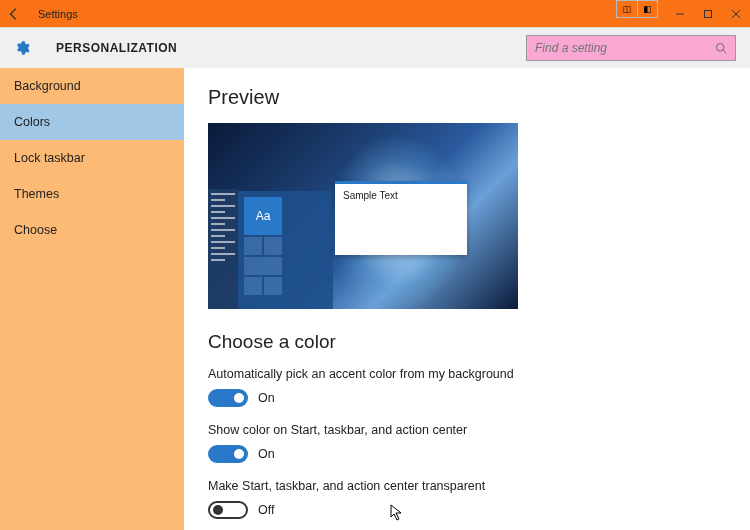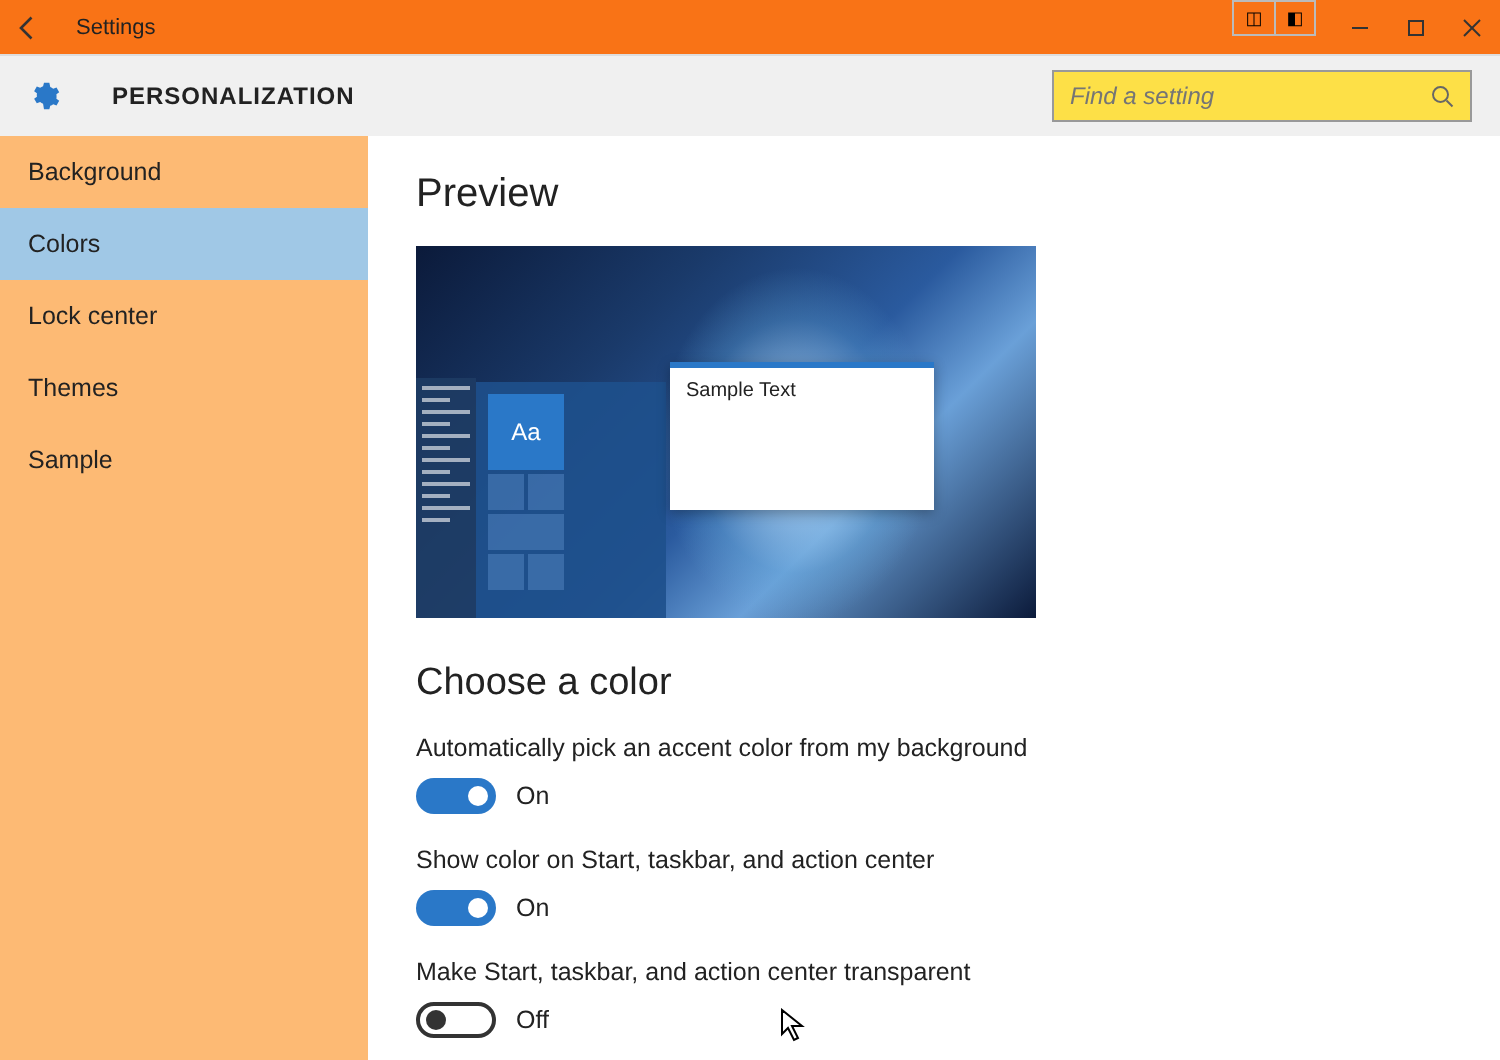--- a/index.html
+++ b/index.html
@@ -12,21 +12,21 @@
 .win-controls { margin-left: auto; display: flex; }
 .win-btn { width: 28px; height: 28px; display: flex; align-items: center; justify-content: center; cursor: pointer; font-size: 13px; color: #333; }
 .win-btn svg { width: 10px; height: 10px; }
 .extra-controls { display: flex; border: 1px solid #bbb; margin-right: 8px; height: 18px; }
 .extra-controls .eb { width: 20px; display: flex; align-items: center; justify-content: center; font-size: 9px; }
 .extra-controls .eb + .eb { border-left: 1px solid #bbb; }
 
 .header { height: 40px; display: flex; align-items: center; padding: 0 14px; }
 .gear { width: 16px; height: 16px; color: #2a78c8; }
 .section-title { font-size: 12px; font-weight: 600; letter-spacing: 0.5px; margin-left: 14px; color: #222; padding-left: 12px; }
-.searchbox { margin-left: auto; width: 210px; height: 26px; border: 1px solid #999; background: #fde047; display: flex; align-items: center; padding: 0 8px; }
+.searchbox { margin-left: auto; width: 210px; height: 26px; border: 1px solid #999; background: #f9a8d4; display: flex; align-items: center; padding: 0 8px; }
 .searchbox input { border: none; outline: none; flex: 1; font-size: 12px; color: #666; font-style: italic; background: transparent; }
 .searchbox .sicon { width: 12px; height: 12px; color: #666; }
 
 .body { display: flex; height: calc(530px - 28px - 40px); }
 .sidebar { width: 184px; background: #fdba74; }
 .side-item { height: 36px; display: flex; align-items: center; padding: 0 14px; font-size: 12.5px; color: #222; cursor: pointer; }
 .side-item.selected { background: #a0c8e6; }
 
 .content { flex: 1; background: #fff; padding: 18px 24px; overflow: hidden; }
 .content h2 { font-size: 20px; font-weight: 400; color: #222; margin-bottom: 14px; }
@@ -115,27 +115,27 @@
 
 <div class="body">
   <div class="sidebar">
     <div class="side-item">
         <span>Background</span>
       </div>
     <div class="side-item selected">
         <span>Colors</span>
       </div>
     <div class="side-item">
-        <span>Lock center</span>
+        <span>Lock taskbar</span>
       </div>
     <div class="side-item">
         <span>Themes</span>
       </div>
     <div class="side-item">
-        <span>Sample</span>
+        <span>Choose</span>
       </div>
   </div>
 
   <div class="content">
     <h2>Preview</h2>
 
     <div class="preview-img">
       <div class="glow"></div>
       <div class="winlogo">
         <div class="wl1"></div>

